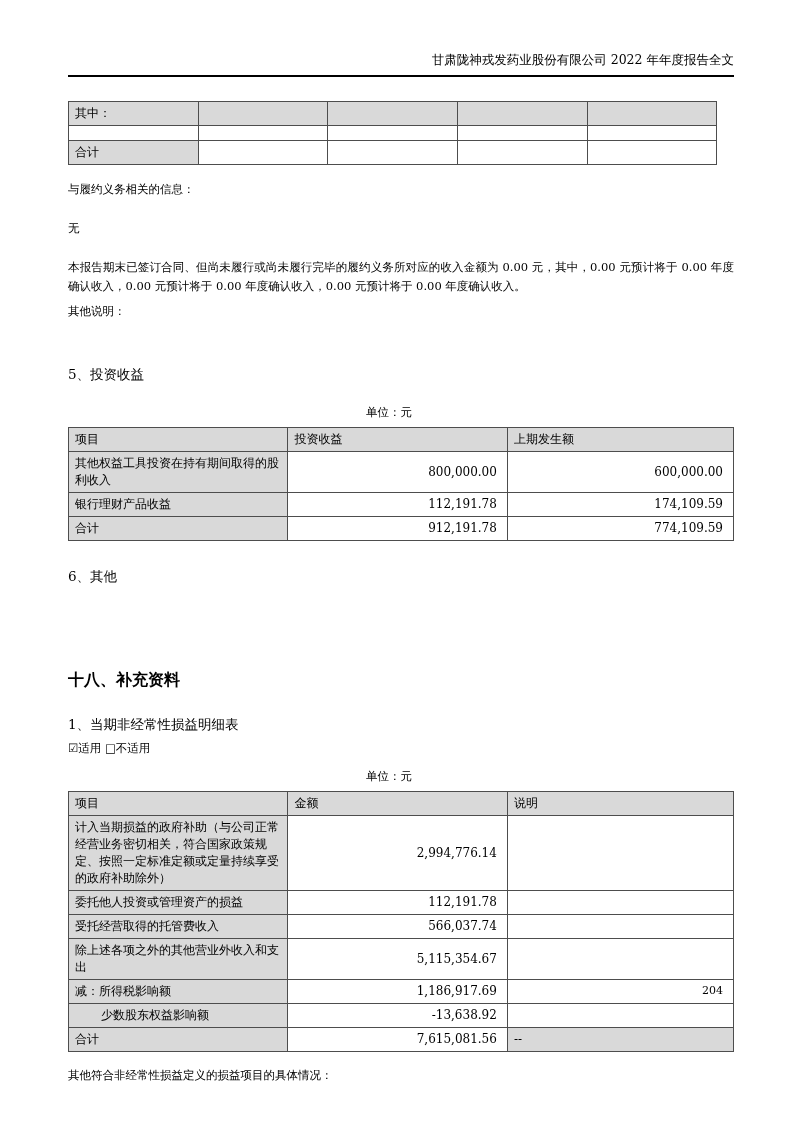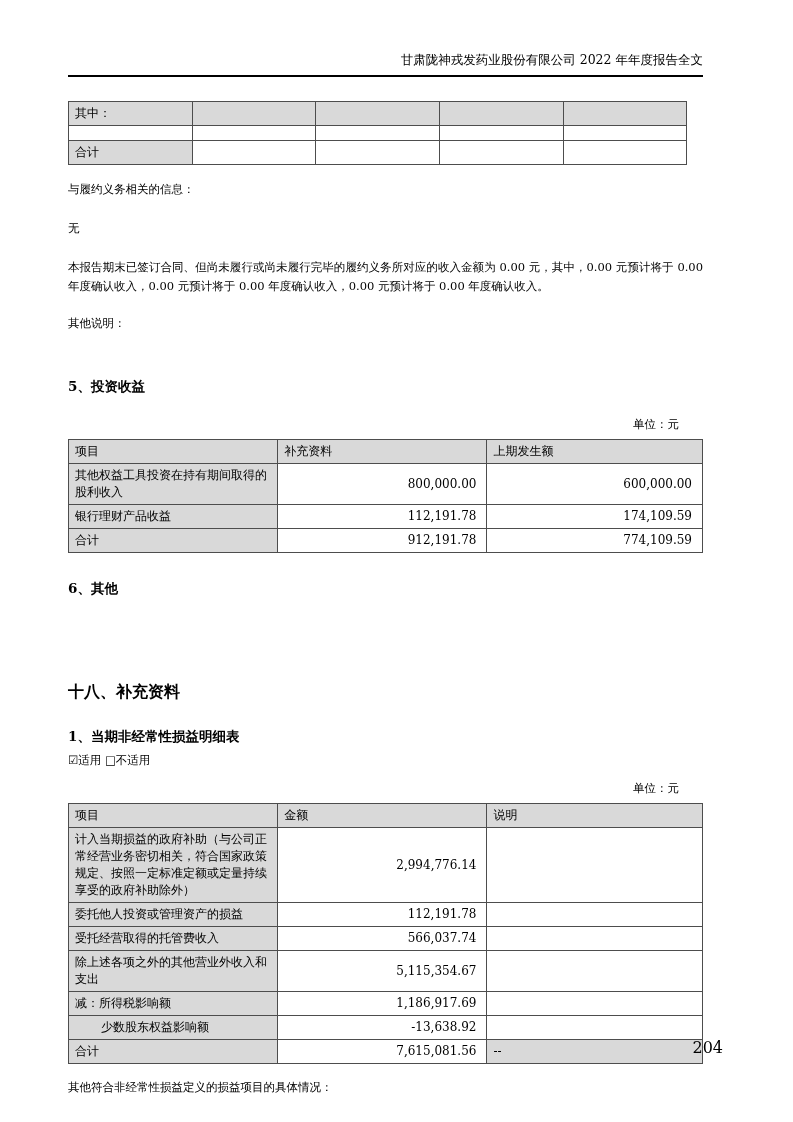--- a/index.html
+++ b/index.html
@@ -7,21 +7,21 @@
   .page {
     position:relative;
     width:793px; height:1122px;
     margin:0 auto;
     background:#ffffff;
     font-family:"DejaVu Serif","Liberation Serif",serif;
     color:#000;
     font-size:11.5px;
     overflow:hidden;
   }
-  .content { padding:0 90px 0 68px; }
+  .content { padding:0 59px 0 68px; }
 
   
   .report-header {
     padding-top:52px; padding-bottom:6px;
     text-align:right;
     font-size:12.5px;
     border-bottom:2px solid #000;
   }
 
   
@@ -38,31 +38,31 @@
   
   .top-table { width:97.5%; margin-top:24px; }
   .top-table td { height:21px; }
   .top-table tr.thin td { height:15px; }
 
   
   .tline  { margin-top:16px; line-height:17px; }
   .tline-gap { margin-top:22px; }
   .para { margin-top:21px; line-height:19px; text-align:justify; }
 
-  .h3 { font-weight:bold; font-size:13.5px; }
+  .h3 { font-weight:normal; font-size:13.5px; }
   .h2 { font-weight:bold; font-size:16px; }
 
-  .unit-row { text-align:right; padding-right:24px; font-size:11.5px; }
+  .unit-row { text-align:center; padding-right:24px; font-size:11.5px; }
 
   .inv-table  { margin-top:7px; }
   .nr-table   { margin-top:7px; }
 
   .pagenum {
-    position:absolute; top:1038px; right:70px;
-    font-size:16px;
+    position:absolute; top:984px; right:70px;
+    font-size:11px;
     text-align:right;
   }
 </style>
 </head>
 <body>
 
 <div class="page">
   <div class="content">
 
     <div class="report-header">
@@ -91,35 +91,35 @@
           <td></td>
           <td></td>
           <td></td>
         </tr>
       </tbody>
     </table>
 
     <div class="tline">与履约义务相关的信息：</div>
     <div class="tline tline-gap">无</div>
     <div class="para">本报告期末已签订合同、但尚未履行或尚未履行完毕的履约义务所对应的收入金额为 0.00 元，其中，0.00 元预计将于 0.00 年度确认收入，0.00 元预计将于 0.00 年度确认收入，0.00 元预计将于 0.00 年度确认收入。</div>
-    <div class="tline" style="margin-top:19px;">其他说明：</div>
+    <div class="tline" style="margin-top:7px;">其他说明：</div>
 
     <div class="h3" style="margin-top:46px;">5、投资收益</div>
     <div class="unit-row" style="margin-top:21px;">单位：元</div>
 
     <table class="inv-table">
       <colgroup>
           <col style="width:33%">
           <col style="width:33%">
           <col style="width:34%">
         </colgroup>
       <tbody>
         <tr>
           <td class="shaded c-center">项目</td>
-          <td class="shaded c-center">补充资料</td>
+          <td class="shaded c-center">投资收益</td>
           <td class="shaded c-center">上期发生额</td>
         </tr>
         <tr>
           <td class="shaded c-left">其他权益工具投资在持有期间取得的股利收入</td>
           <td class="c-right">800,000.00</td>
           <td class="c-right">600,000.00</td>
         </tr>
         <tr>
           <td class="shaded c-left">银行理财产品收益</td>
           <td class="c-right">112,191.78</td>

